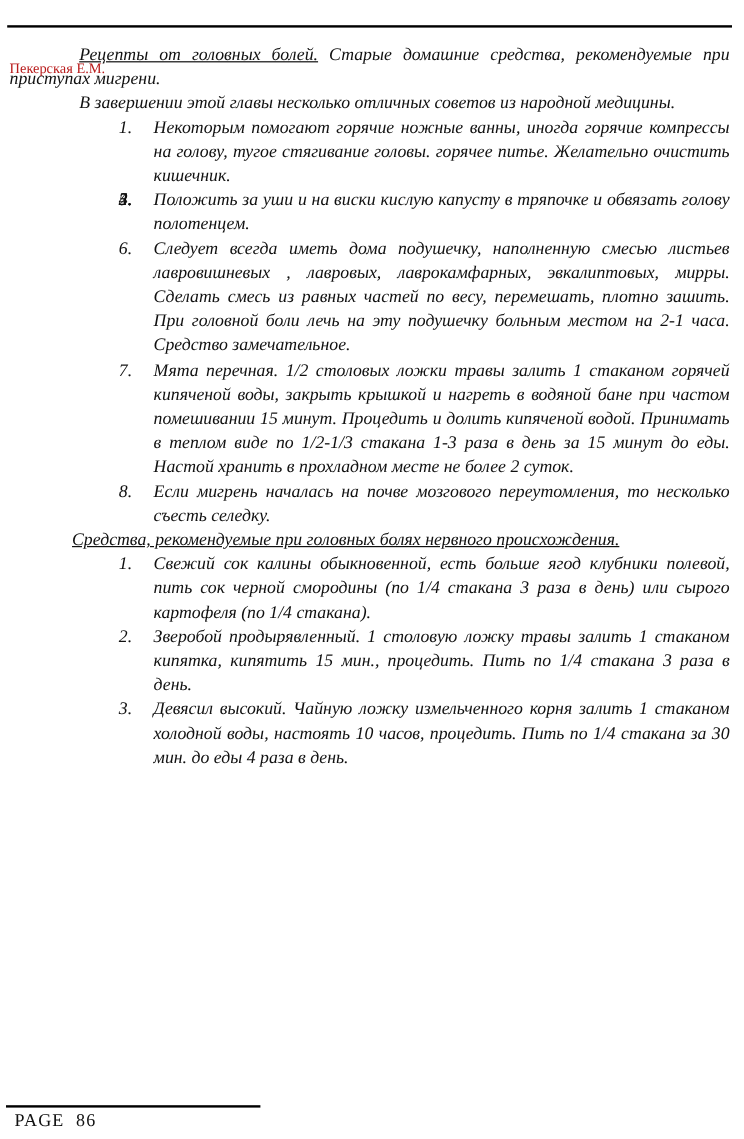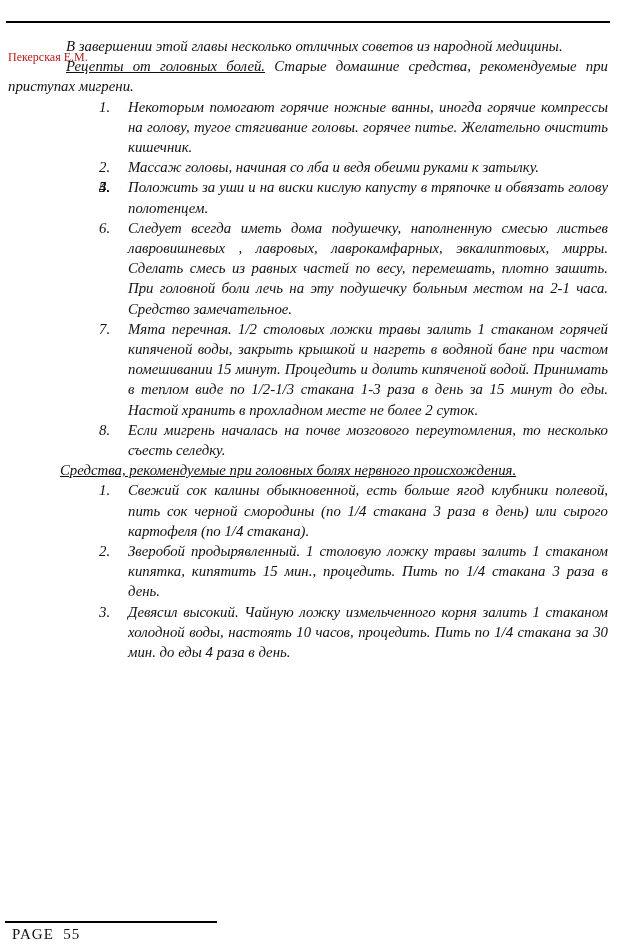--- a/index.html
+++ b/index.html
@@ -77,41 +77,41 @@
 </head>
 <body>
 
 <div class="page">
 
   <div class="running-head">Пекерская Е.М.</div>
   <div class="head-rule"></div>
 
   <div class="body-block">
 
+    <p class="indent"><span class="u">Рецепты от головных болей.</span> <span>Старые домашние средства, рекомендуемые при приступах мигрени.</span></p>
+
     <p class="indent">В завершении этой главы несколько отличных советов из народной медицины.</p>
-
-    <p class="indent"><span class="u">Рецепты от головных болей.</span> <span>Старые домашние средства, рекомендуемые при приступах мигрени.</span></p>
 
     <div class="list">
       <div class="list-item"><span class="num">1.</span><span>Некоторым помогают горячие ножные ванны, иногда горячие компрессы на голову, тугое стягивание головы. горячее питье. Желательно очистить кишечник.</span></div>
-      <div class="list-item"><span class="num">2.</span><span>Массаж головы, начиная со лба и ведя обеими руками к затылку.</span></div>
+      <div class="list-item"><span class="num">2.</span></div>
       <div class="list-item"><span class="num">3.</span></div>
       <div class="list-item"><span class="num">4.</span></div>
       <div class="list-item"><span class="num">5.</span><span>Положить за уши и на виски кислую капусту в тряпочке и обвязать голову полотенцем.</span></div>
       <div class="list-item"><span class="num">6.</span><span>Следует всегда иметь дома подушечку, наполненную смесью листьев лавровишневых , лавровых, лаврокамфарных, эвкалиптовых, мирры. Сделать смесь из равных частей по весу, перемешать, плотно зашить. При головной боли лечь на эту подушечку больным местом на 2-1 часа. Средство замечательное.</span></div>
       <div class="list-item"><span class="num">7.</span><span>Мята перечная. 1/2 столовых ложки травы залить 1 стаканом горячей кипяченой воды, закрыть крышкой и нагреть в водяной бане при частом помешивании 15 минут. Процедить и долить кипяченой водой. Принимать в теплом виде по 1/2-1/3 стакана 1-3 раза в день за 15 минут до еды. Настой хранить в прохладном месте не более 2 суток.</span></div>
       <div class="list-item"><span class="num">8.</span><span>Если мигрень началась на почве мозгового переутомления, то несколько съесть селедку.</span></div>
     </div>
 
     <p class="indent2"><span class="u">Средства, рекомендуемые при головных болях нервного происхождения.</span></p>
 
     <div class="list">
       <div class="list-item"><span class="num">1.</span><span>Свежий сок калины обыкновенной, есть больше ягод клубники полевой, пить сок черной смородины (по 1/4 стакана 3 раза в день) или сырого картофеля (по 1/4 стакана).</span></div>
       <div class="list-item"><span class="num">2.</span><span>Зверобой продырявленный. 1 столовую ложку травы залить 1 стаканом кипятка, кипятить 15 мин., процедить. Пить по 1/4 стакана 3 раза в день.</span></div>
       <div class="list-item"><span class="num">3.</span><span>Девясил высокий. Чайную ложку измельченного корня залить 1 стаканом холодной воды, настоять 10 часов, процедить. Пить по 1/4 стакана за 30 мин. до еды 4 раза в день.</span></div>
     </div>
 
   </div>
 
   <div class="foot-rule"></div>
-  <div class="page-number">PAGE  55</div>
+  <div class="page-number">PAGE  86</div>
 
 </div>
 
 </body></html>

